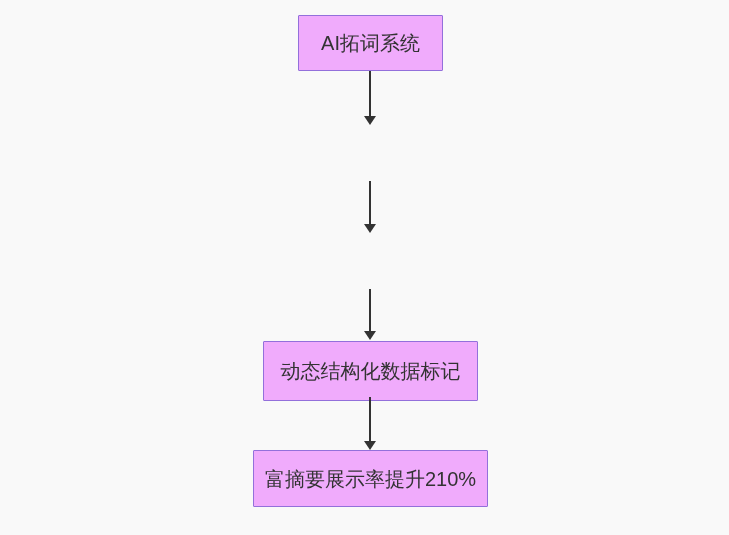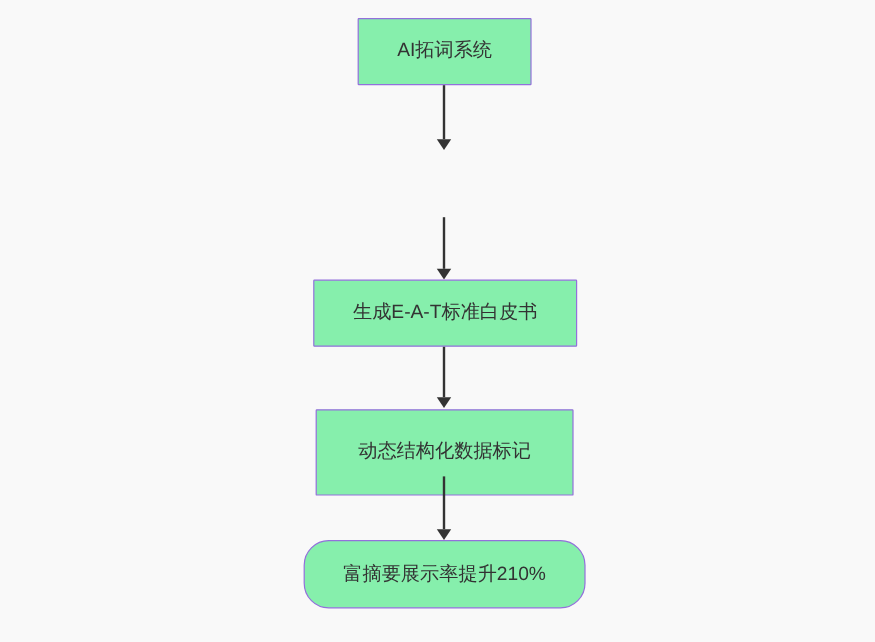--- a/index.html
+++ b/index.html
@@ -12,28 +12,28 @@
   .canvas {
     position: relative;
     width: 729px;
     height: 535px;
     background: #f9f9f9;
     overflow: hidden;
   }
   .node {
     position: absolute;
     box-sizing: border-box;
-    background: #86efac;
+    background: #f0abfc;
     border: 1.5px solid #9370db;
     border-radius: 1px;
     display: flex;
     align-items: center;
     justify-content: center;
     color: #333333;
-    font-size: 16px;
+    font-size: 20px;
     line-height: 1;
     white-space: nowrap;
     text-align: center;
   }
   .edge-line {
     position: absolute;
     width: 2px;
     background: #333333;
   }
   .edge-head {
@@ -42,22 +42,22 @@
     height: 0;
     border-left: 6px solid transparent;
     border-right: 6px solid transparent;
     border-top: 9px solid #333333;
   }
 
   
   #node-1 { left: 298px; top: 15px;  width: 145px; height: 56px; }
   #node-2 { left: 275px; top: 125px; width: 191px; height: 56px; }
   #node-3 { left: 261px; top: 233px; width: 220px; height: 56px; }
-  #node-4 { left: 263px; top: 341px; width: 215px; height: 72px; }
-  #node-5 { left: 253px; top: 450px; width: 235px; height: 57px; border-radius: 21px; }
+  #node-4 { left: 263px; top: 341px; width: 215px; height: 60px; }
+  #node-5 { left: 253px; top: 450px; width: 235px; height: 57px; }
 
   
   #edge-line-1 { left: 369px; top: 71px;  height: 45px; }
   #edge-head-1 { left: 364px; top: 116px; }
   #edge-line-2 { left: 369px; top: 181px; height: 43px; }
   #edge-head-2 { left: 364px; top: 224px; }
   #edge-line-3 { left: 369px; top: 289px; height: 42px; }
   #edge-head-3 { left: 364px; top: 331px; }
   #edge-line-4 { left: 369px; top: 397px; height: 44px; }
   #edge-head-4 { left: 364px; top: 441px; }
@@ -71,23 +71,20 @@
     <span>AI拓词系统</span>
   </div>
 
   <div class="edge-line" id="edge-line-1"></div>
   <div class="edge-head" id="edge-head-1"></div>
 
 
   <div class="edge-line" id="edge-line-2"></div>
   <div class="edge-head" id="edge-head-2"></div>
 
-  <div class="node" id="node-3">
-    <span>生成E-A-T标准白皮书</span>
-  </div>
 
   <div class="edge-line" id="edge-line-3"></div>
   <div class="edge-head" id="edge-head-3"></div>
 
   <div class="node" id="node-4">
     <span>动态结构化数据标记</span>
   </div>
 
   <div class="edge-line" id="edge-line-4"></div>
   <div class="edge-head" id="edge-head-4"></div>

